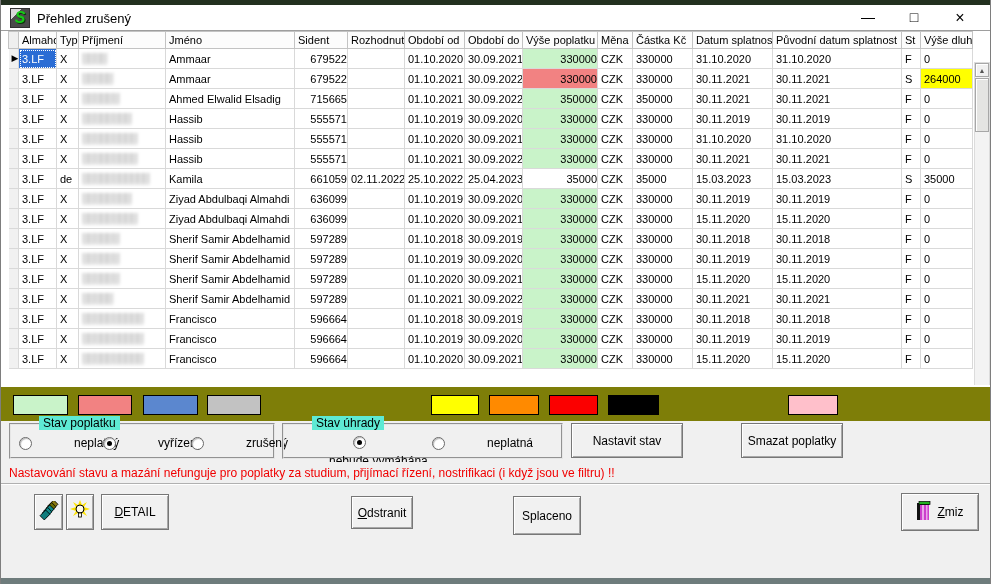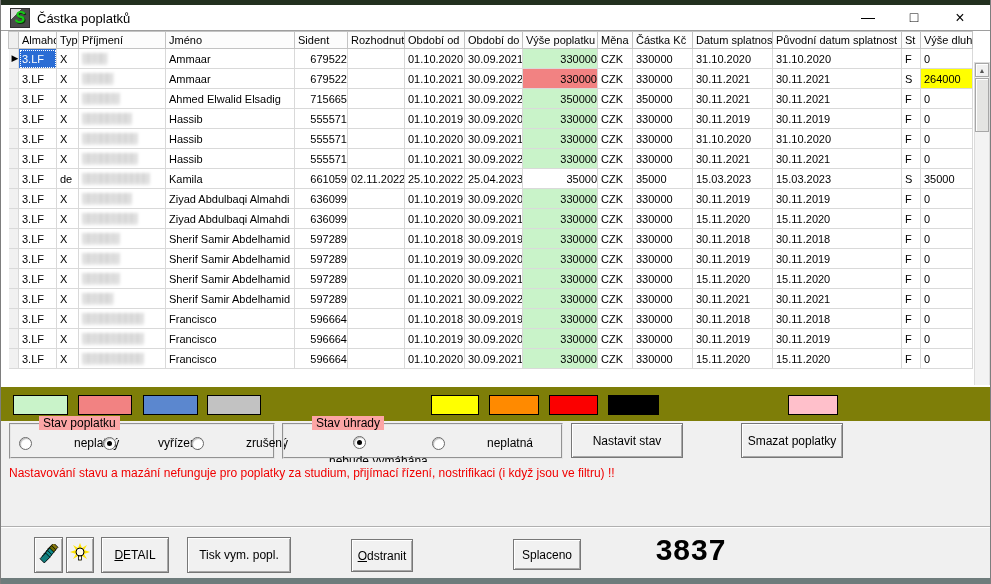--- a/index.html
+++ b/index.html
@@ -36,51 +36,51 @@
   .sb-btn{position:absolute;background:#f0f0f0;border:1px solid #a7a7a7;box-shadow:inset 1px 1px 0 #fff;box-sizing:border-box;
     text-align:center;color:#555;font-size:7px;line-height:13px;}
   .sb-thumb{position:absolute;background:#e4e4e2;border:1px solid #a7a7a7;box-shadow:inset 1px 1px 0 #fff;box-sizing:border-box;}
   .corner{position:absolute;left:973px;top:369px;width:16px;height:16px;background:#f0f0f0;}
   
   .legend-band{position:absolute;left:0;top:385px;width:100%;height:36px;background:#7e7e08;border-top:2px solid #fff;box-sizing:border-box;}
   .swatch{position:absolute;top:8px;height:20px;border:1px solid #000;box-sizing:border-box;}
   
   .panel{position:absolute;left:0;top:421px;width:100%;height:41px;background:#f0f0f0;}
   .groupbox{position:absolute;top:2px;height:36px;border:2px groove #e6e6e6;box-sizing:border-box;}
-  .gb-label{position:absolute;top:-9px;left:28px;background:#fca5a5;padding:0 4px;font-size:12px;color:#000;}
+  .gb-label{position:absolute;top:-9px;left:28px;background:#5eead4;padding:0 4px;font-size:12px;color:#000;}
   .radio-item{position:absolute;top:11px;height:14px;display:flex;align-items:center;gap:5px;}
   .radio{width:11px;height:11px;border:1px solid #6a6a6a;border-radius:50%;background:#fff;box-shadow:inset 1px 1px 1px #bbb;position:relative;flex:none;}
   .radio.checked::after{content:"";position:absolute;left:3px;top:3px;width:5px;height:5px;border-radius:50%;background:#000;}
   .radio-label{font-size:12px;color:#000;white-space:nowrap;margin-left:37px;}
   .btn{position:absolute;background:#f1f1f1;border:1px solid #777;box-shadow:inset 1px 1px 0 #fff,inset -1px -1px 0 #a8a8a8;
     box-sizing:border-box;display:flex;align-items:center;justify-content:center;font-size:12px;color:#000;gap:5px;}
   .btn span{display:block;}
   .uf::first-letter{text-decoration:underline;}
   
   .warning-strip{position:absolute;left:0;top:462px;width:100%;height:21px;background:#f0f0f0;}
   .warning-text{position:absolute;left:8px;top:4px;color:#f00000;font-size:12px;white-space:nowrap;}
   
   .toolbar{position:absolute;left:0;top:483px;width:100%;height:54px;background:#f0f0f0;
-    border-top:1px solid #b0b0b0;box-shadow:inset 0 1px 0 #fff;box-sizing:border-box;margin-top:43px;}
+    border-top:1px solid #b0b0b0;box-shadow:inset 0 1px 0 #fff;box-sizing:border-box;}
   .count{position:absolute;left:600px;top:6px;width:180px;text-align:center;font-size:30px;font-weight:bold;color:#000;letter-spacing:1px;}
   
   .statusbar{position:absolute;left:0;top:537px;width:100%;height:41px;background:#7e7e08;border-top:1px solid #c9c9c9;box-sizing:border-box;}
   .sb-text{position:absolute;top:4px;color:#fff;font-size:12px;font-weight:bold;white-space:pre;}
   .bottom-strip{position:absolute;left:0;top:578px;width:100%;height:6px;background:#6e7c7c;}
 </style>
 </head>
 <body>
 
 <div id="screen">
 
   <div class="top-strip"></div>
 
   <div class="titlebar">
     <div class="app-icon"><span>S</span></div>
-    <span class="title-text">Částka poplatků</span>
+    <span class="title-text">Přehled zrušený</span>
     <div class="win-btn min">—</div>
     <div class="win-btn max">□</div>
     <div class="win-btn close">×</div>
   </div>
 
   <div class="grid-section">
     <table class="grid">
       <colgroup>
         <col style="width:10px">
           <col style="width:38px">
@@ -494,27 +494,35 @@
         <svg width="20" height="22" viewBox="0 0 20 22">
           <polygon points="10,0 12,5 17,2 14,7 20,9 14,11 17,16 12,13 10,18 8,13 3,16 6,11 0,9 6,7 3,2 8,5" fill="#ffe400"></polygon>
           <circle cx="10" cy="9" r="4" fill="#fffbe6" stroke="#000" stroke-width="1"></circle>
           <rect x="8.5" y="13" width="3" height="4" fill="#fffbe6" stroke="#000" stroke-width="0.8"></rect>
         </svg>
       </span>
     </div>
     <div class="btn" style="left:100px;top:10px;width:68px;height:36px;">
       <span class="uf">DETAIL</span>
     </div>
-    <div class="btn" style="left:186px;top:10px;width:104px;height:36px;">
-      <span>Tisk vym. popl.</span>
-    </div>
     <div class="btn" style="left:350px;top:12px;width:62px;height:33px;">
       <span class="uf">Odstranit</span>
     </div>
-    <div class="btn" style="left:512px;top:12px;width:68px;height:31px;">
+    <div class="btn" style="left:512px;top:12px;width:68px;height:39px;">
       <span>Splaceno</span>
     </div>
-    <div class="count">3837</div>
+    <div class="btn" style="left:900px;top:9px;width:78px;height:38px;">
+      <span>
+        <svg width="16" height="20" viewBox="0 0 16 20">
+          <rect x="1" y="2" width="12" height="17" fill="#111"></rect>
+          <rect x="4" y="4" width="9" height="15" fill="#cc3fcc"></rect>
+          <rect x="6" y="4" width="2" height="15" fill="#e9a8e9"></rect>
+          <rect x="10" y="4" width="1.5" height="15" fill="#e9a8e9"></rect>
+          <rect x="3" y="0.5" width="11" height="3" fill="#21b021" stroke="#000" stroke-width="0.7"></rect>
+        </svg>
+      </span>
+      <span class="uf">Zmiz</span>
+    </div>
   </div>
 
 
   <div class="bottom-strip"></div>
 </div>
 
 </body></html>

